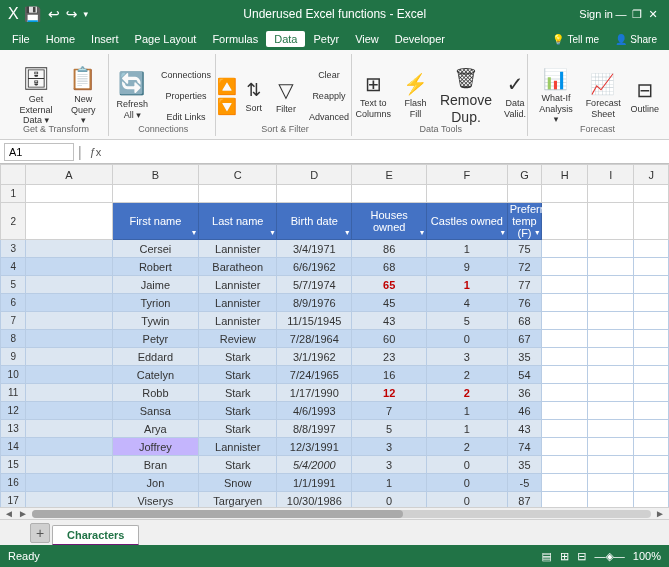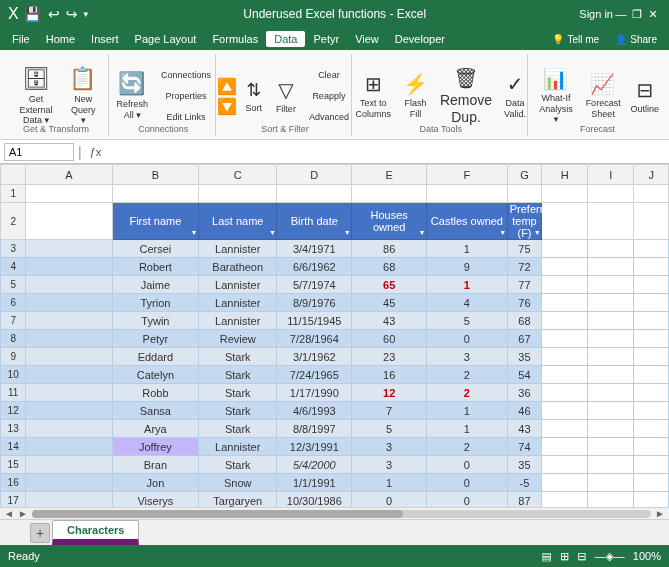--- a/index.html
+++ b/index.html
@@ -208,21 +208,21 @@
       padding: 3px 14px;
       background: #d0d0d0;
       border: 1px solid #b0b0b0;
       border-bottom: none;
       cursor: pointer;
       font-size: 11px;
       border-radius: 2px 2px 0 0;
     }
     .sheet-tab.active {
       background: white;
-      border-bottom: 6px solid #701a75;
+      border-bottom: 1px solid #701a75;
       color: #217346;
       font-weight: bold;
     }
     .add-sheet-btn {
       width: 20px;
       height: 20px;
       background: #d0d0d0;
       border: 1px solid #b0b0b0;
       border-radius: 2px;
       display: flex;

